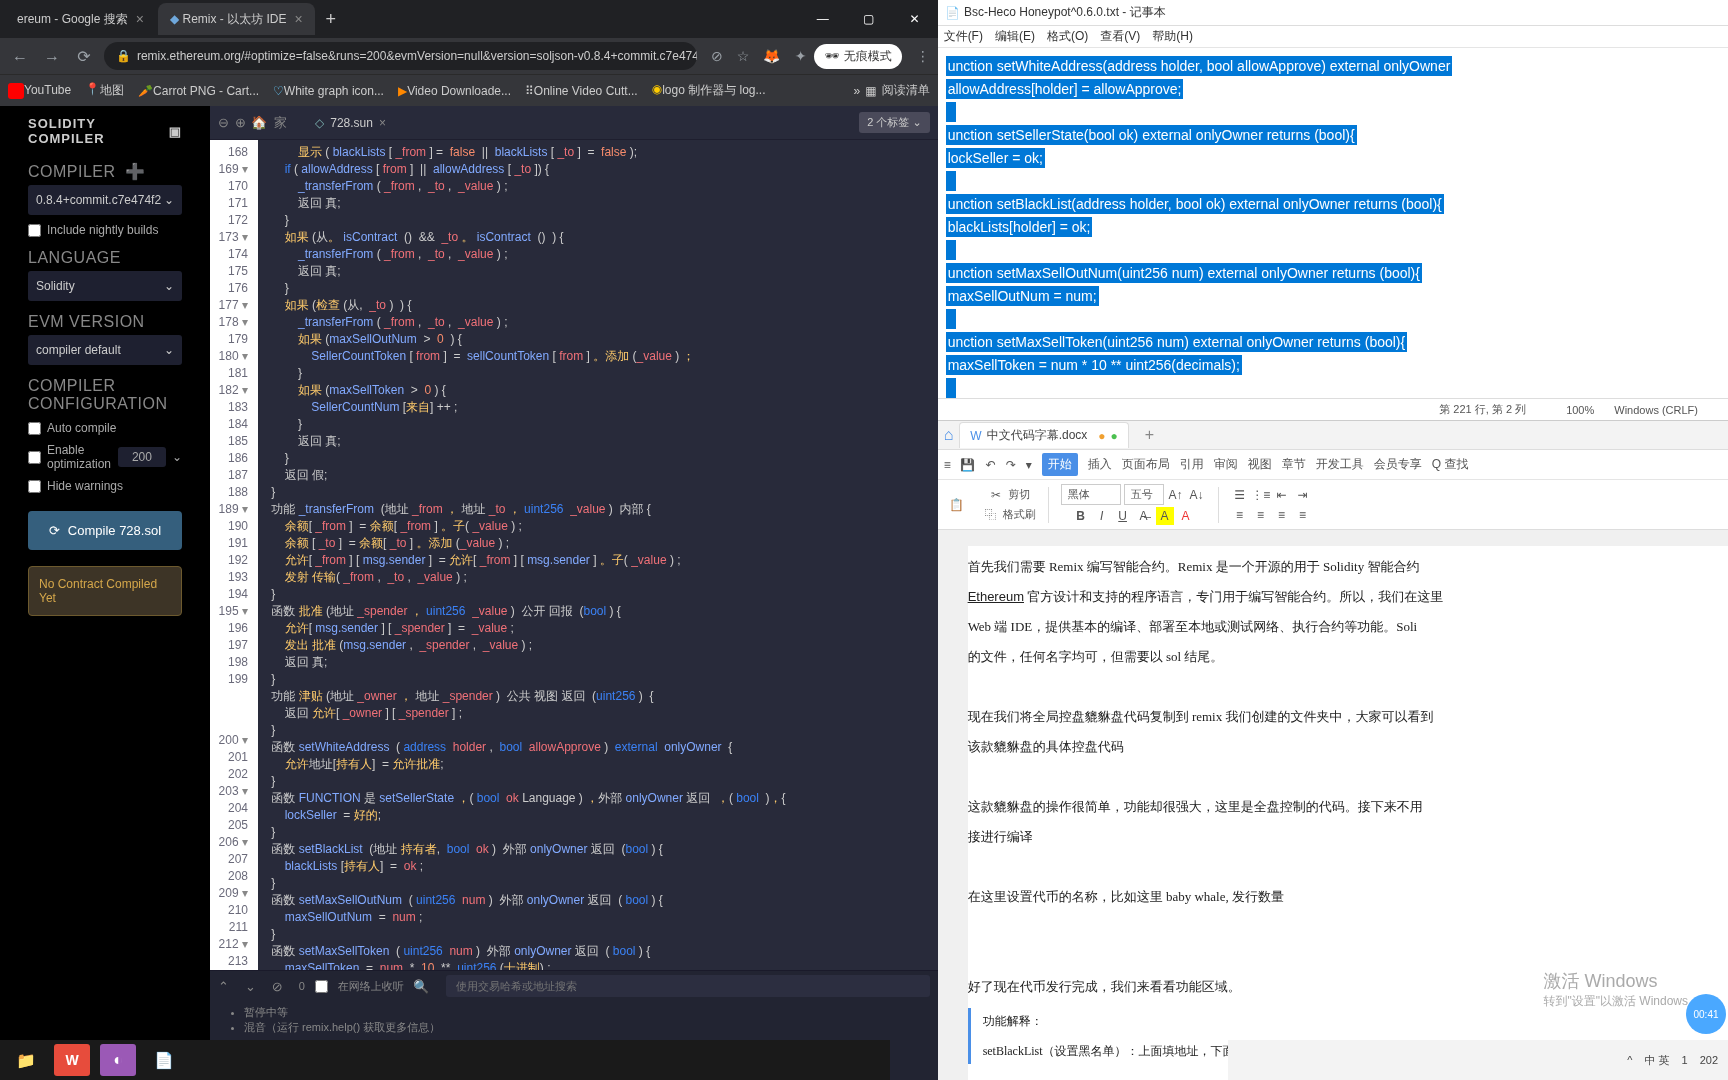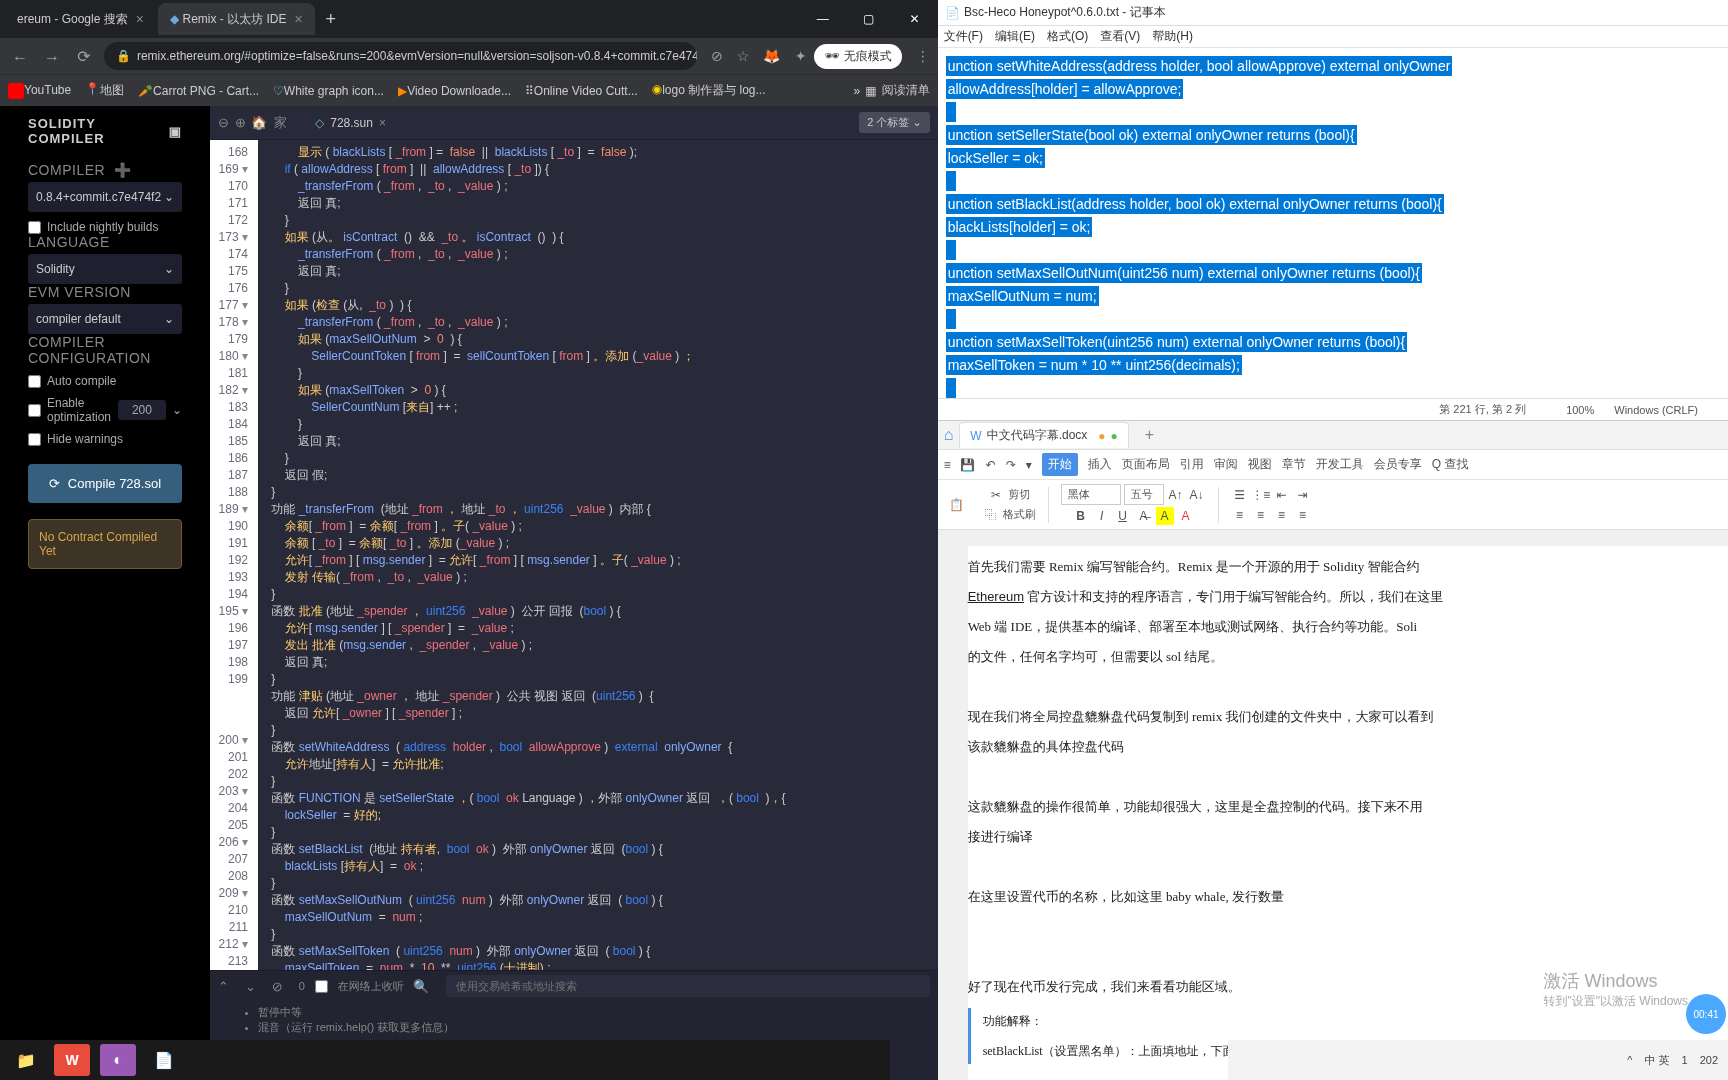--- a/index.html
+++ b/index.html
@@ -23,21 +23,21 @@
 .incognito-badge{background:#fff;color:#333;border-radius:14px;padding:4px 10px;font-size:12px;display:flex;align-items:center;gap:4px}
 .bookmarks{height:32px;background:#35363a;display:flex;align-items:center;padding:0 8px;gap:14px;color:#ccc;font-size:12px;border-top:1px solid #2a2a2a}
 .bm{display:flex;align-items:flex-start;white-space:nowrap}
 .bm-icon{width:16px;height:16px;border-radius:3px;display:inline-block}
 .bm-read{margin-left:auto;display:flex;align-items:center;gap:5px}
 
 
 .remix{flex:1;display:flex;overflow:hidden}
 .side-panel{width:210px;background:#000000;color:#ccc;font-size:12px;padding:10px 28px;overflow:hidden}
 .side-title{font-size:13px;font-weight:600;letter-spacing:1px;margin-bottom:16px;display:flex;justify-content:space-between;align-items:center}
-.side-label{font-size:14px;color:#888;letter-spacing:0.5px;margin-top:0;margin-bottom:4px;text-transform:uppercase}
+.side-label{font-size:16px;color:#888;letter-spacing:0.5px;margin-top:12px;margin-bottom:4px;text-transform:uppercase}
 .side-select{background:#1e2030;border:none;color:#ccc;padding:8px;font-size:12px;width:100%;border-radius:3px;display:flex;justify-content:space-between;align-items:center}
 .side-chk{display:flex;align-items:center;gap:6px;margin-top:8px;font-size:12px;color:#aaa}
 .compile-btn{background:#355f7d;color:#fff;border:none;padding:12px;width:100%;border-radius:4px;margin-top:18px;font-size:13px;display:flex;align-items:center;justify-content:center;gap:8px}
 .warn-box{background:#3d3426;border:1px solid #6d5a2e;color:#d5a74a;padding:10px;border-radius:4px;margin-top:16px;font-size:12px}
 
 .editor{flex:1;display:flex;flex-direction:column;background:#282a3a;overflow:hidden}
 .editor-top{height:34px;display:flex;align-items:center;padding:0 8px;background:#282a3a;border-bottom:1px solid #1e1e2e}
 .ed-icon{color:#888;margin-right:6px;font-size:13px}
 .file-tab{display:flex;align-items:center;gap:6px;color:#ccc;font-size:12px;padding:0 8px;margin-left:14px}
 .tab-badge{margin-left:auto;background:#4a4a5a;color:#ccc;font-size:11px;padding:3px 8px;border-radius:3px}
@@ -47,21 +47,21 @@
 .kw{color:#3b82f6}
 .fn{color:#82aaff}
 .num{color:#f78c6c}
 .type{color:#ffcb6b}
 .id{color:#f07178}
 
 .terminal{height:110px;background:#222432;border-top:1px solid #1a1a2a;color:#888;font-size:11px}
 .term-bar{height:30px;display:flex;align-items:center;padding:0 8px;gap:10px}
 .term-input{flex:1;background:#2c2e40;border:none;color:#aaa;padding:5px 10px;border-radius:3px;font-size:11px}
 .term-body{padding:4px 20px;font-family:Consolas,monospace;font-size:11px;color:#888}
-.term-body li{list-style:disc;margin-left:28px}
+.term-body li{list-style:disc;margin-left:14px}
 .term-prompt{color:#888;padding:4px 10px}
 
 
 .notepad-title{height:26px;background:#fff;display:flex;align-items:center;padding:0 8px;font-size:12px;color:#333;border-bottom:1px solid #ddd}
 .notepad-menu{height:22px;display:flex;align-items:center;padding:0 6px;gap:12px;font-size:12px;color:#333;border-bottom:1px solid #e5e5e5}
 .notepad-body{height:350px;background:#fff;padding:8px 8px;font-family:Consolas,monospace;font-size:14px;line-height:20px;overflow:hidden}
 .np-line{background:#0078d7;color:#fff;display:inline-block;padding:0 2px}
 .np-row{margin-bottom:3px}
 .np-status{height:22px;border-top:1px solid #ddd;display:flex;align-items:center;font-size:11px;color:#555;padding:0 10px}
 .np-status span{margin-left:auto;margin-right:20px}

